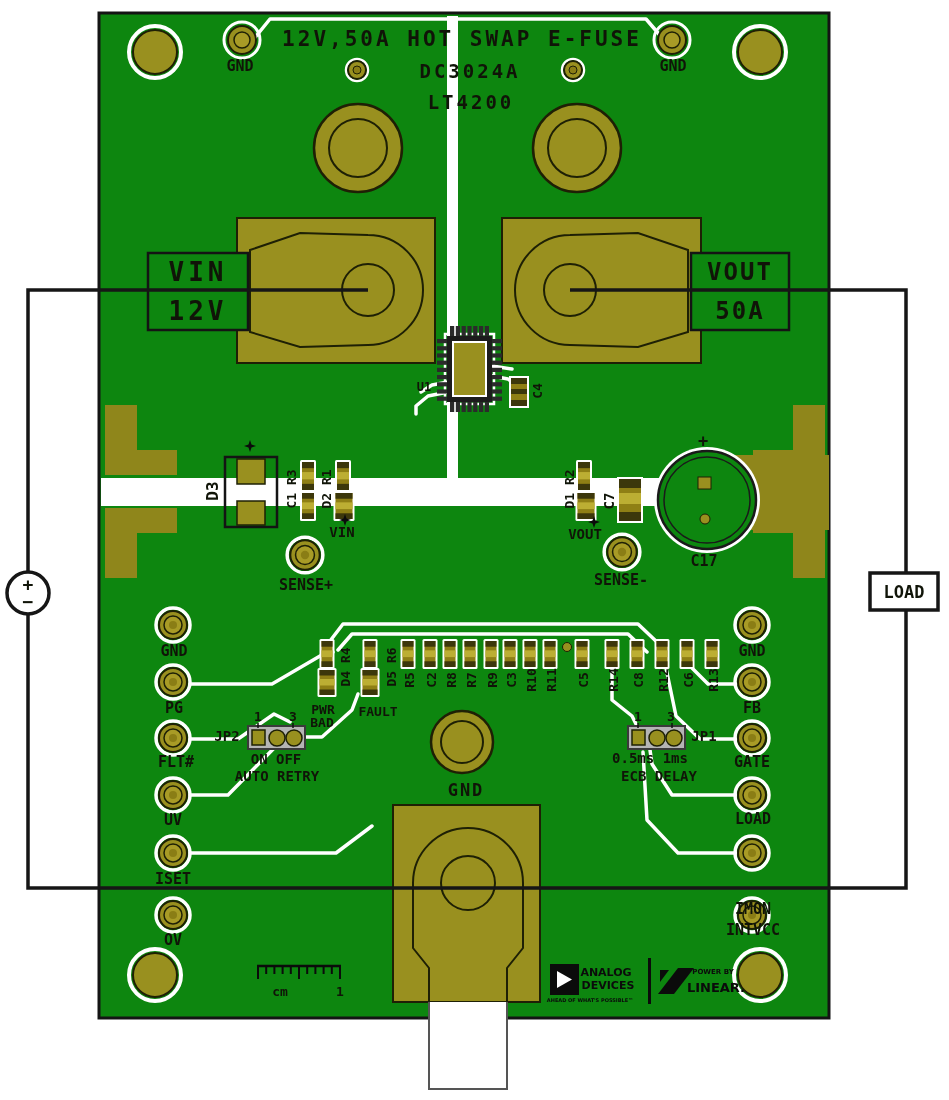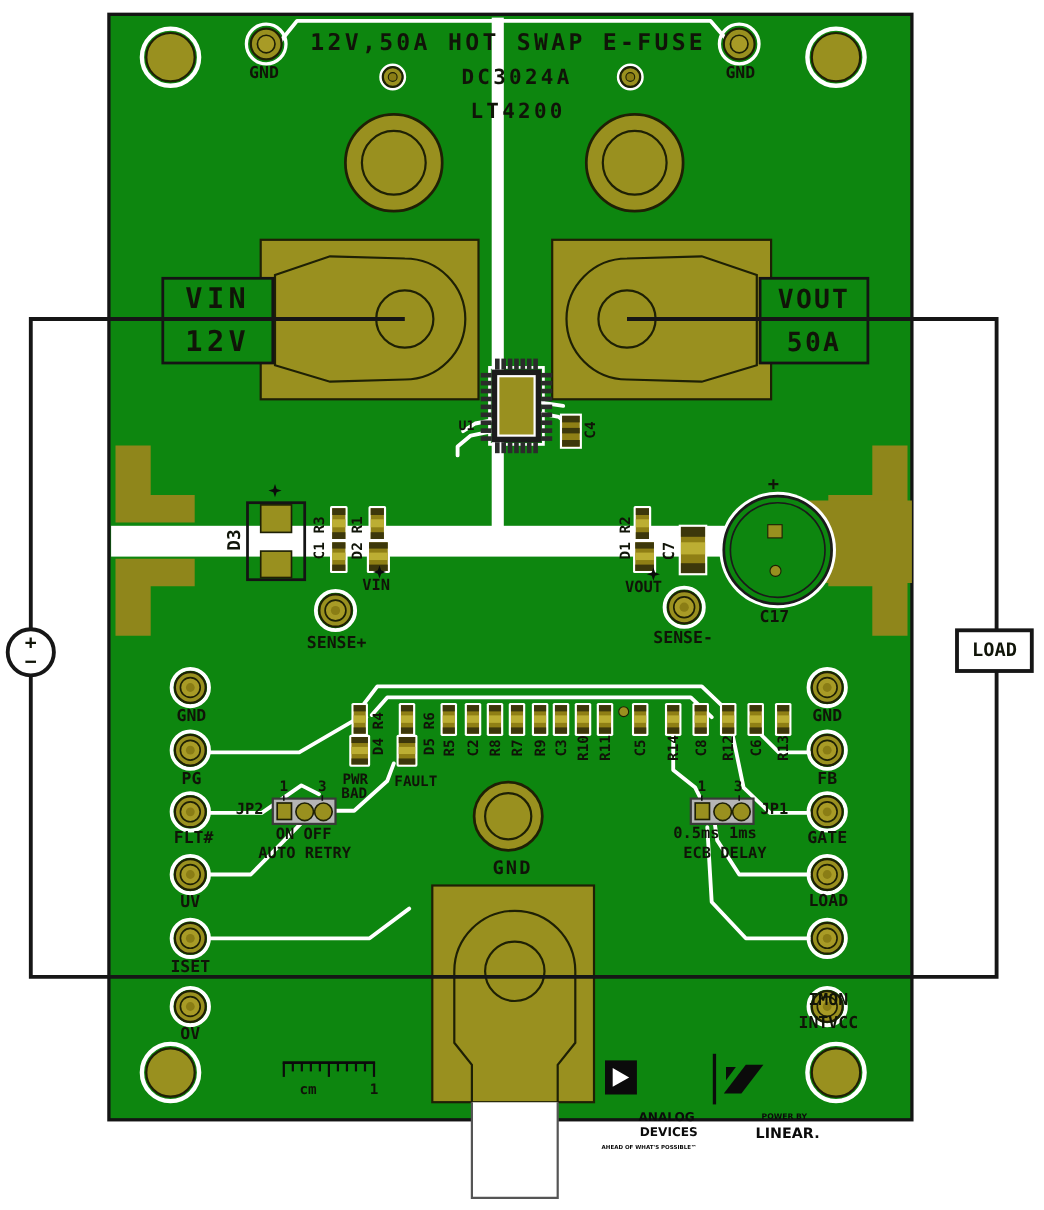--- a/index.html
+++ b/index.html
@@ -4,21 +4,21 @@
 <style>
   html,body{margin:0;padding:0;background:#fff;}
   .canvas{position:relative;width:949px;height:1100px;background:#ffffff;overflow:hidden;
           font-family:"DejaVu Sans Mono",monospace;}
   svg{position:absolute;left:0;top:0;}
   .lbl{position:absolute;transform:translate(-50%,-50%);font-family:"DejaVu Sans Mono",monospace;
        font-weight:bold;color:#101408;white-space:nowrap;line-height:1;}
   .rot{transform:translate(-50%,-50%) rotate(-90deg);}
   .ls2{letter-spacing:2px}.ls3{letter-spacing:3px}.ls4{letter-spacing:4px}
   .sans{font-family:"DejaVu Sans",sans-serif;}
-  .blk{color:#0b0b0b;margin-top:44px;}
+  .blk{color:#0b0b0b;}
 </style>
 </head>
 <body>
 
 <div class="canvas">
 
 <svg id="pcb" width="949" height="1100" viewBox="0 0 949 1100">
 
   <rect x="99" y="13" width="730" height="1005" fill="#0d860f" stroke="#141414" stroke-width="3"></rect>
 

